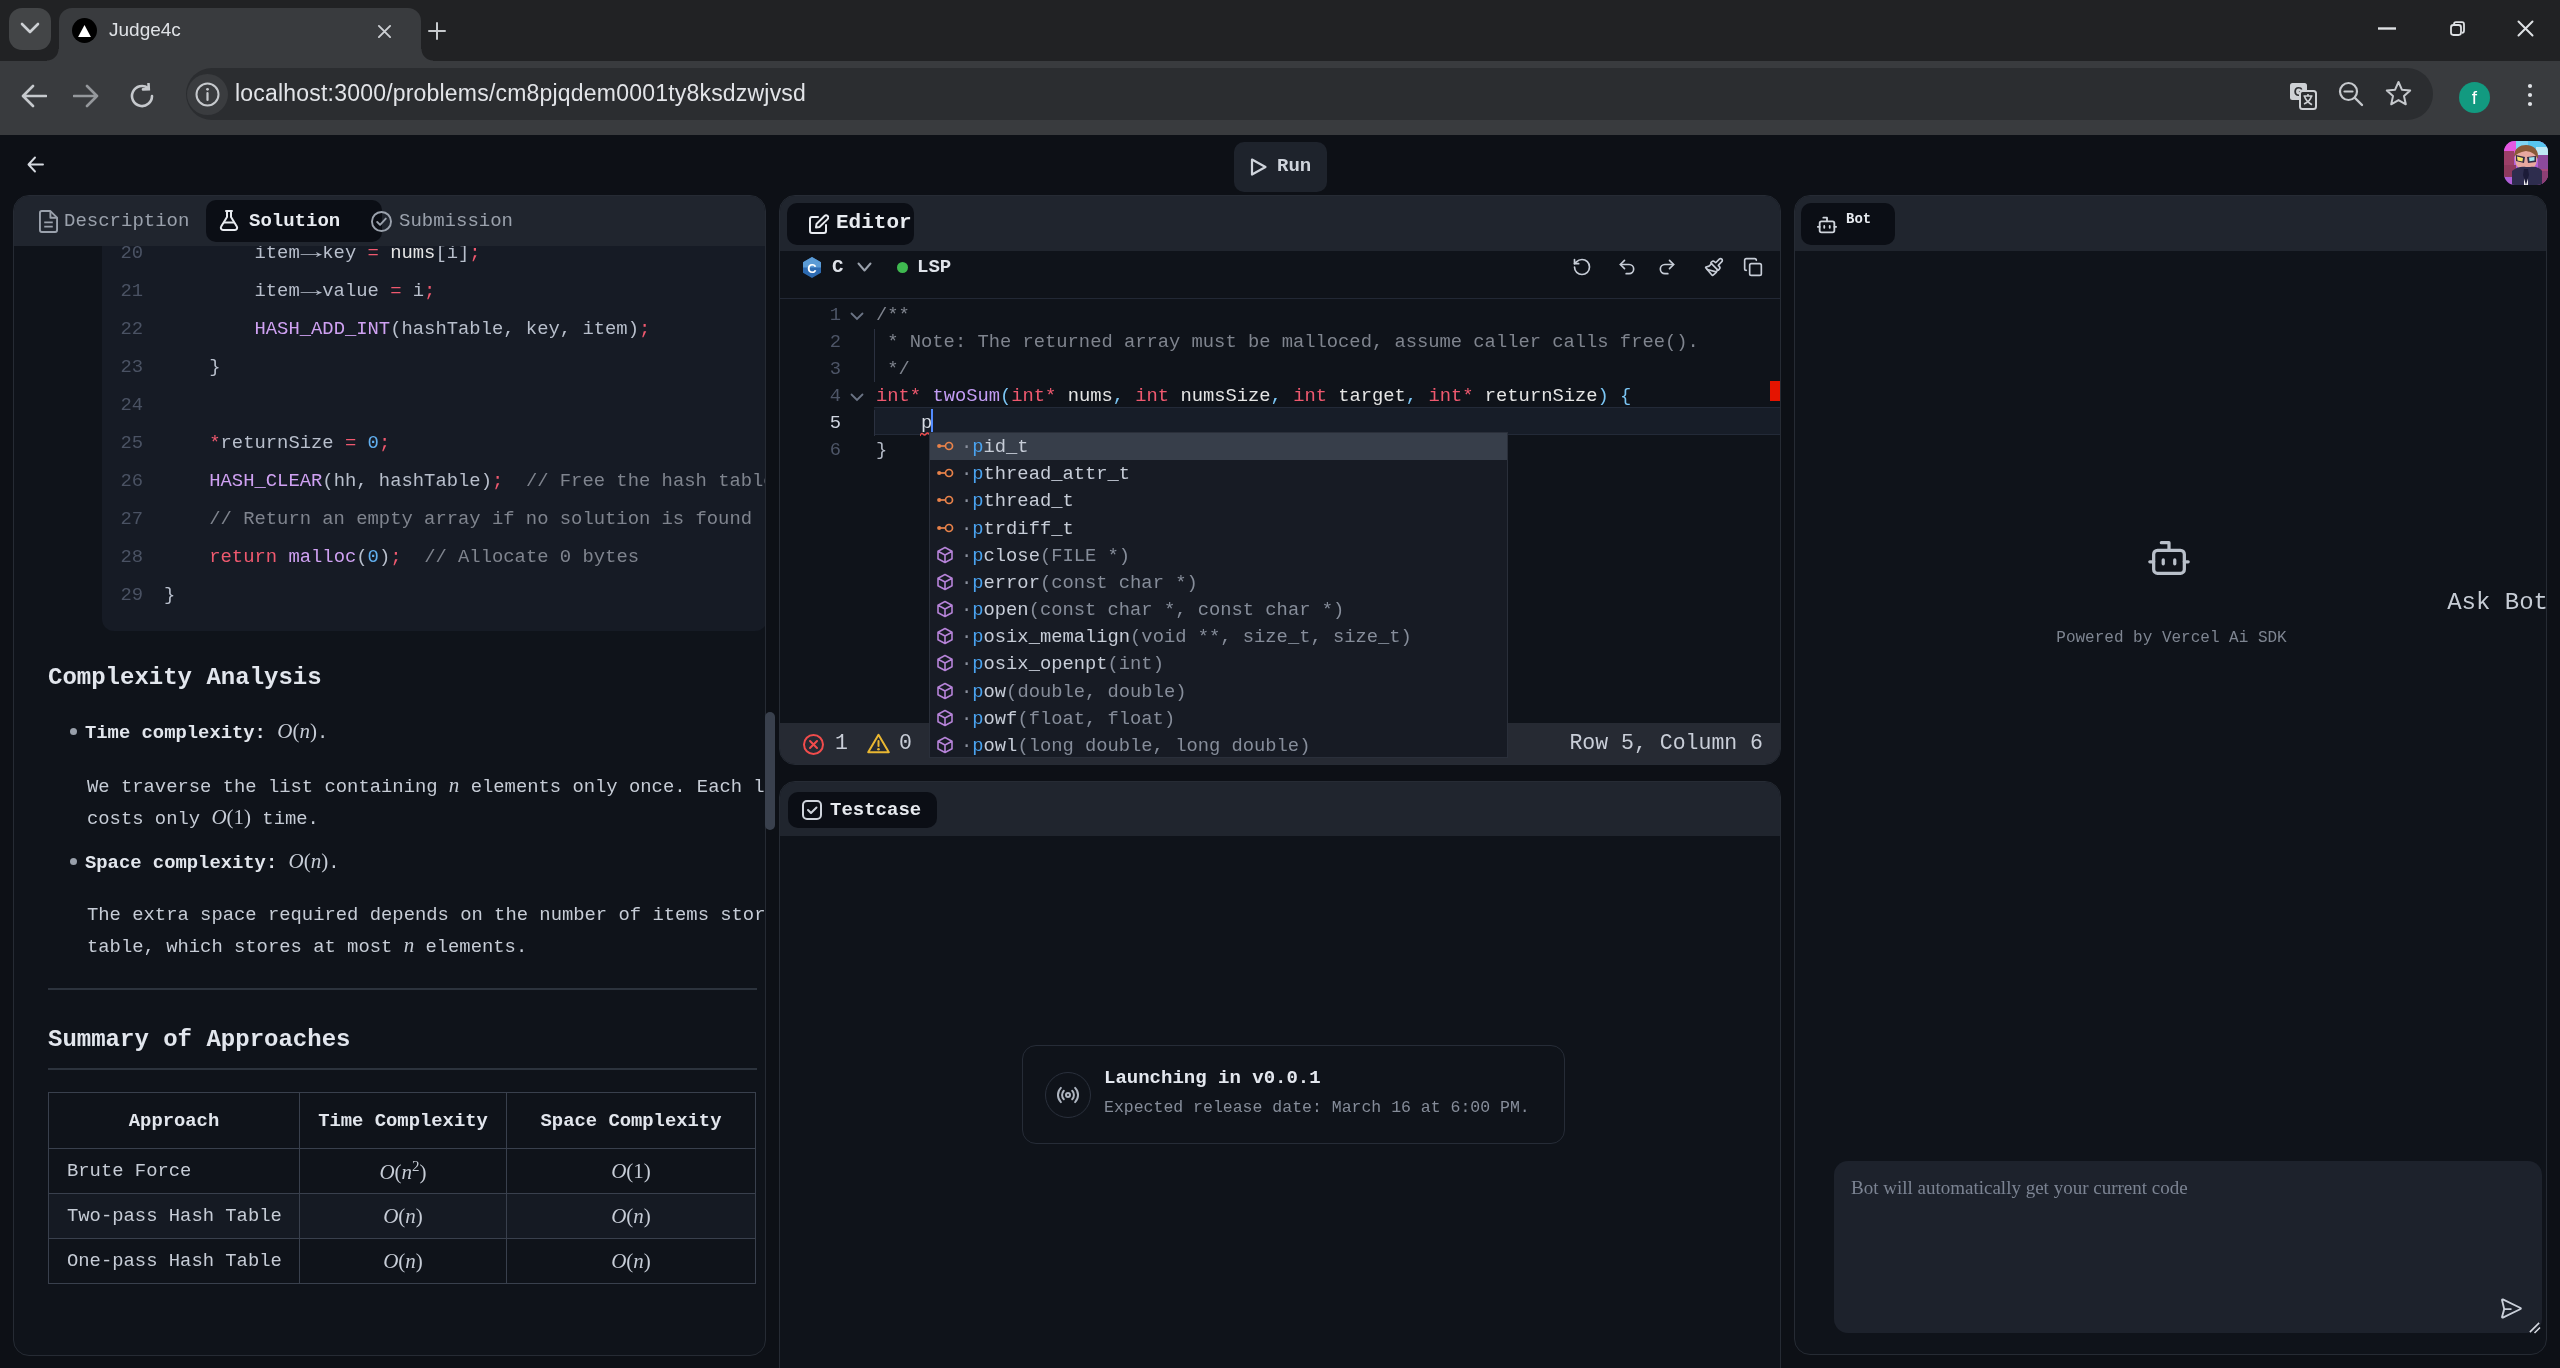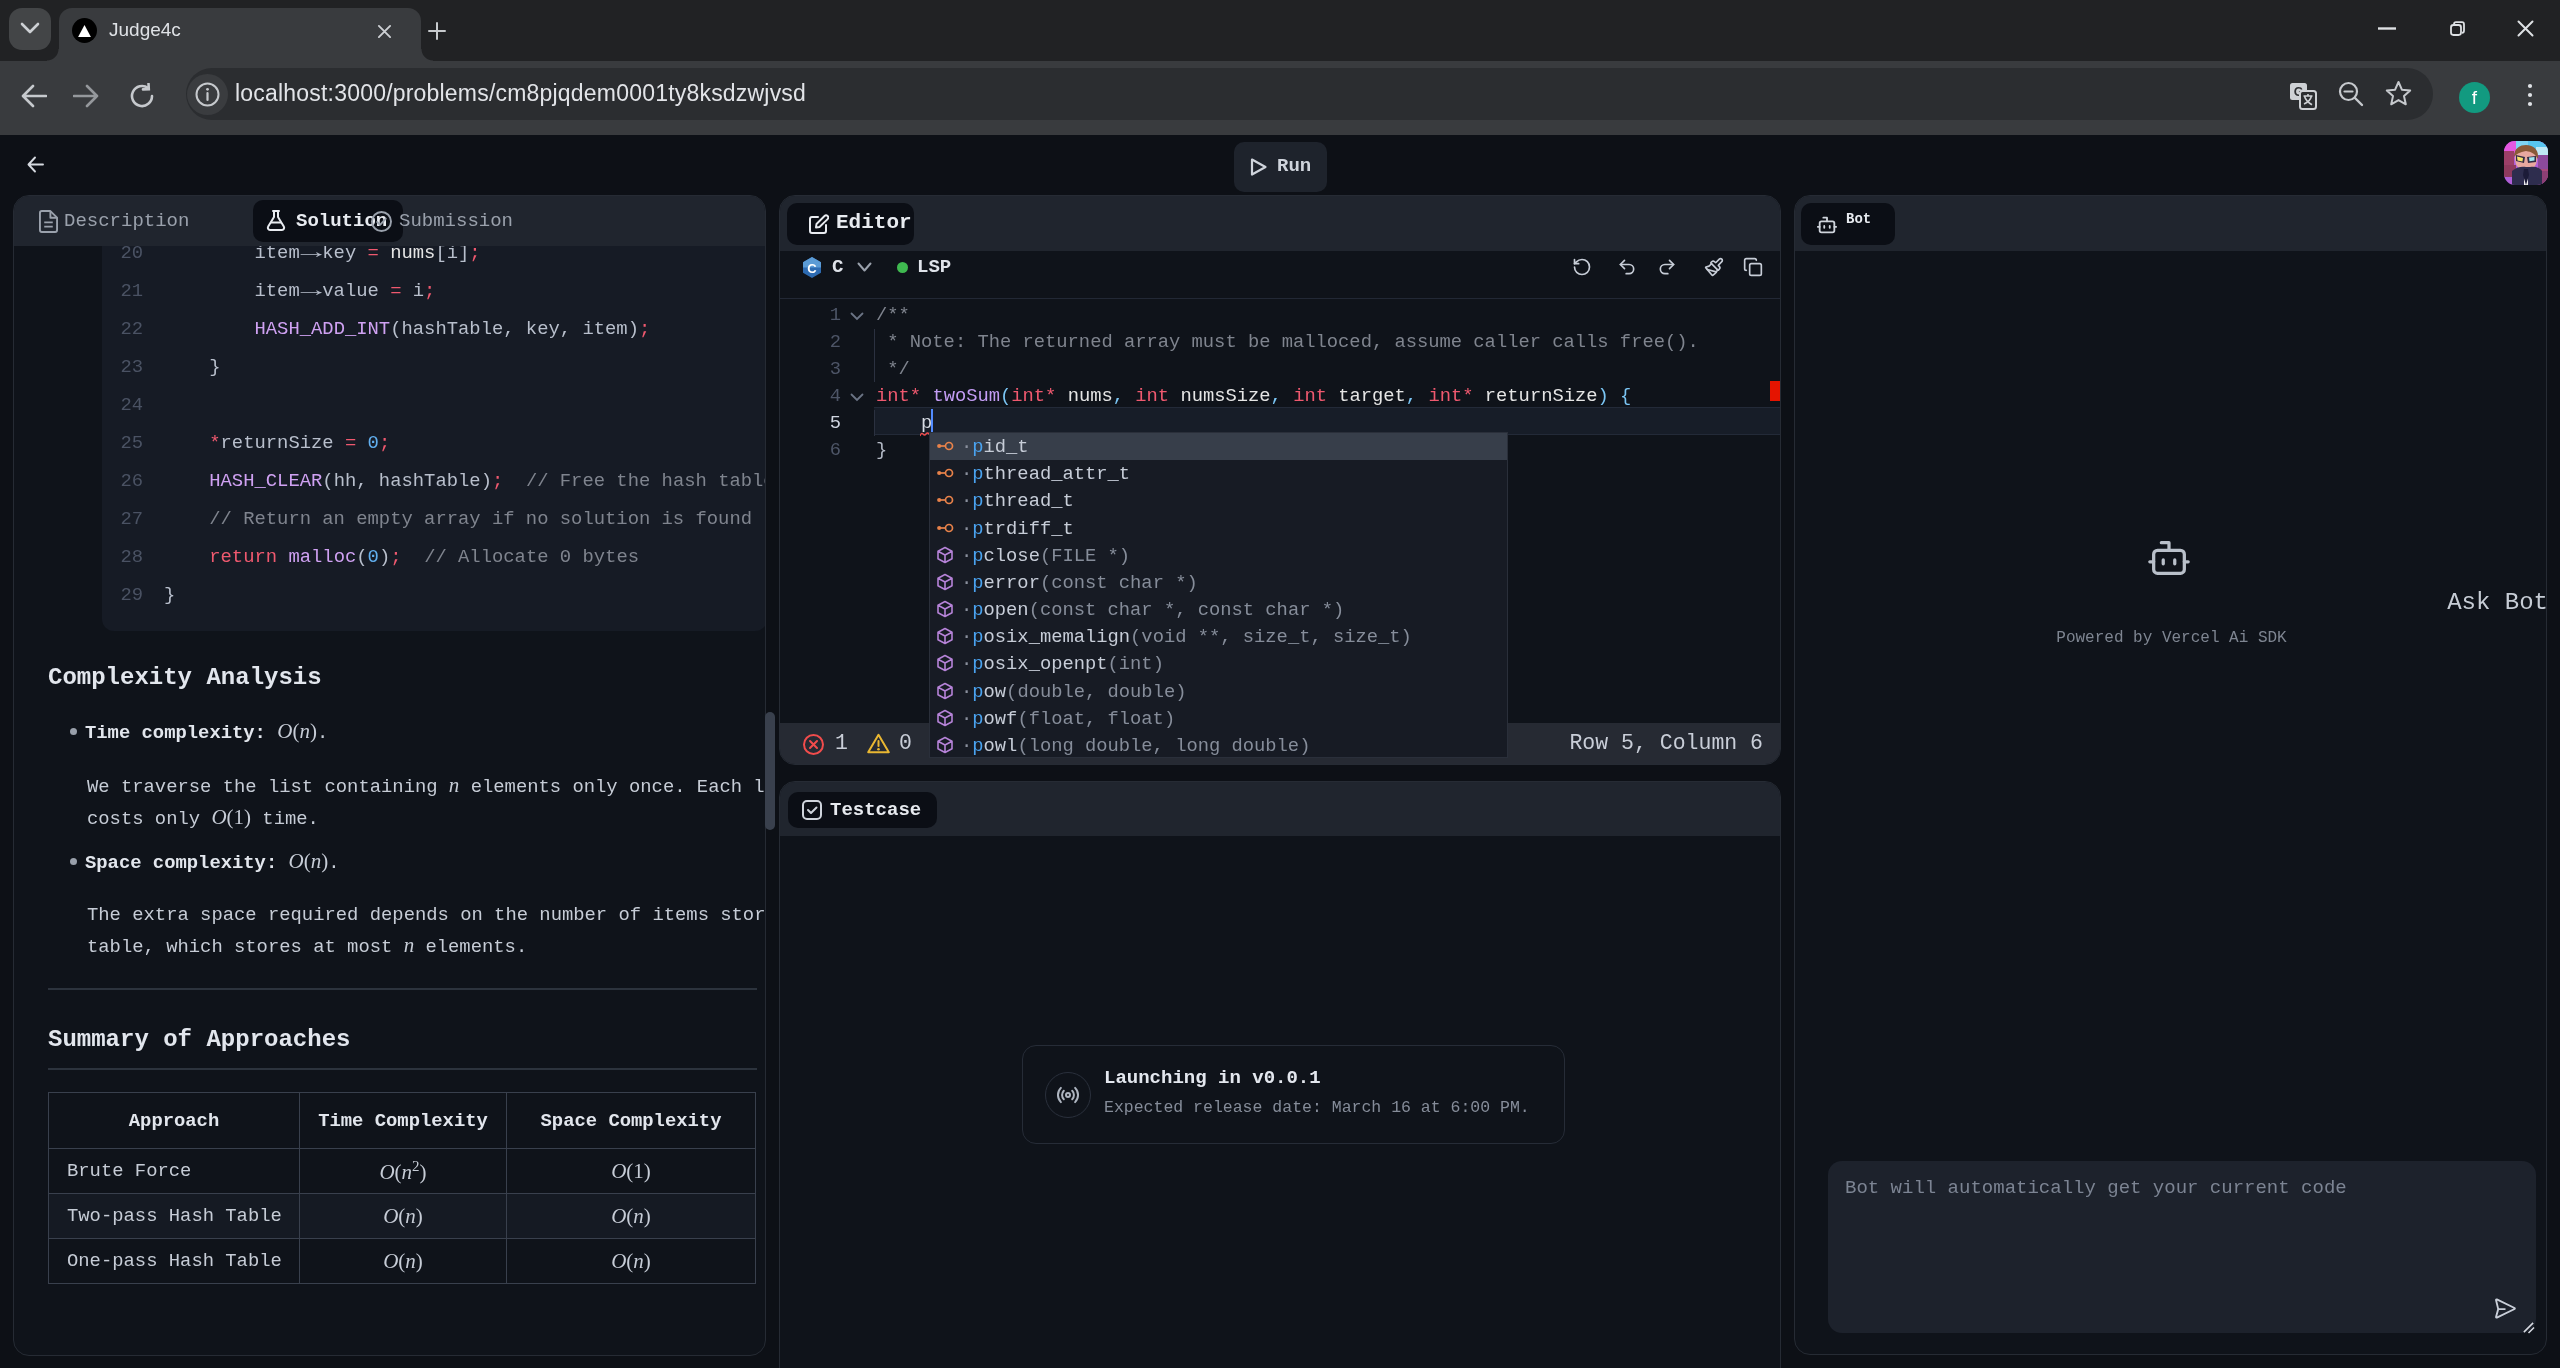--- a/index.html
+++ b/index.html
@@ -157,21 +157,21 @@
 
   <div class="panel" style="left:13px;top:60px;width:753px;height:1161px;">
     <div class="phead" style="height:50px;"></div>
 
     <svg class="abs" style="left:25px;top:14px" width="19" height="23" viewBox="0 0 20 24">
         <path d="M12 1 L3 1 C1.9 1 1 1.9 1 3 L1 21 C1 22.1 1.9 23 3 23 L17 23 C18.1 23 19 22.1 19 21 L19 8 Z" stroke="#9aa1ac" stroke-width="2" fill="none" stroke-linejoin="round"></path>
         <path d="M12 1 L12 8 L19 8" stroke="#9aa1ac" stroke-width="2" fill="none" stroke-linejoin="round"></path>
         <path d="M5.5 13 L14.5 13 M5.5 17.5 L14.5 17.5" stroke="#9aa1ac" stroke-width="1.8"></path>
       </svg>
     <div class="abs" style="left:50px;top:14px;font-size:19px;color:#9aa1ac;">Description</div>
-    <div class="chip" style="left:192px;top:4px;width:150px;height:42px;margin-left:47px;">
+    <div class="chip" style="left:192px;top:4px;width:176px;height:42px;">
       <svg class="abs" style="left:13px;top:10px" width="20" height="21" viewBox="0 0 20 21">
           <path d="M7 1 L13 1 M8 1.5 L8 7 L2.2 16.5 C1.3 18 2.2 20 4 20 L16 20 C17.8 20 18.7 18 17.8 16.5 L12 7 L12 1.5" stroke="#e8ebf0" stroke-width="2" fill="none" stroke-linecap="round" stroke-linejoin="round"></path>
           <path d="M5 12.5 L15 12.5" stroke="#e8ebf0" stroke-width="2"></path>
         </svg>
       <div class="abs b" style="left:43px;top:10px;font-size:19px;color:#e8ebf0;">Solution</div>
     </div>
     <svg class="abs" style="left:357px;top:15px" width="21" height="21" viewBox="0 0 22 22">
         <circle cx="11" cy="11" r="10" stroke="#9aa1ac" stroke-width="2" fill="none"></circle>
         <path d="M6.5 11.5 L9.5 14.5 L15.5 8" stroke="#9aa1ac" stroke-width="2" fill="none" stroke-linecap="round" stroke-linejoin="round"></path>
       </svg>
@@ -362,21 +362,21 @@
         <path d="M12 8V4H8"></path>
         <rect width="16" height="12" x="4" y="8" rx="2"></rect>
         <path d="M2 14h2"></path>
         <path d="M20 14h2"></path>
         <path d="M15 13v2"></path>
         <path d="M9 13v2"></path>
       </svg>
     <div class="abs" style="left:0;top:393px;width:753px;text-align:right;font-size:24px;color:#c6ccd5;">Ask Bot</div>
     <div class="abs" style="left:0;top:433px;width:753px;text-align:center;font-size:16px;color:#7e8591;">Powered by Vercel Ai SDK</div>
 
-    <div class="abs" style="left:33px;top:965px;width:708px;height:172px;border-radius:14px;background:#1d222c;">
+    <div class="abs" style="left:39px;top:965px;width:708px;height:172px;border-radius:14px;background:#1d222c;font-family:Liberation Serif, serif;">
       <div class="abs" style="left:17px;top:16px;font-size:19px;color:#7c8493;">Bot will automatically get your current code</div>
       <svg class="abs" style="left:665px;top:135px" width="25" height="25" viewBox="0 0 24 24" fill="none" stroke="#c9cfd9" stroke-width="1.8" stroke-linejoin="round">
           <path d="M3.7 3.3l17 8.2c.4.2.4.8 0 1l-17 8.2c-.4.2-.9-.2-.8-.6L5 12.6 2.9 3.9c-.1-.4.4-.8.8-.6Z"></path>
           <path d="M5 12.6h7"></path>
         </svg>
       <svg class="abs" style="left:694px;top:160px" width="13" height="13" viewBox="0 0 14 14">
           <path d="M2 12 L12 2 M7 13 L13 7" stroke="#d7dbe2" stroke-width="1.6"></path>
         </svg>
     </div>
   </div>

